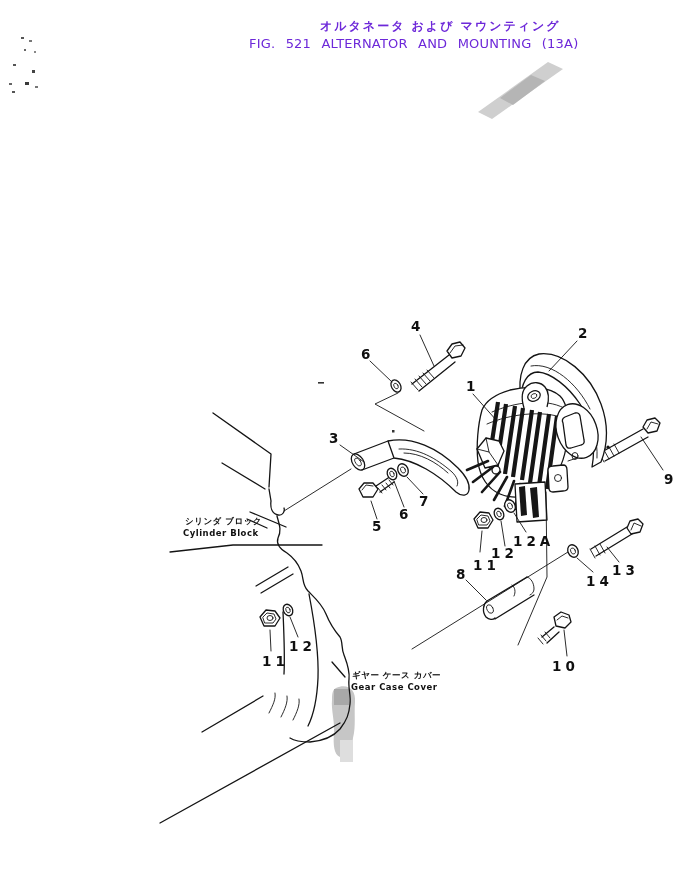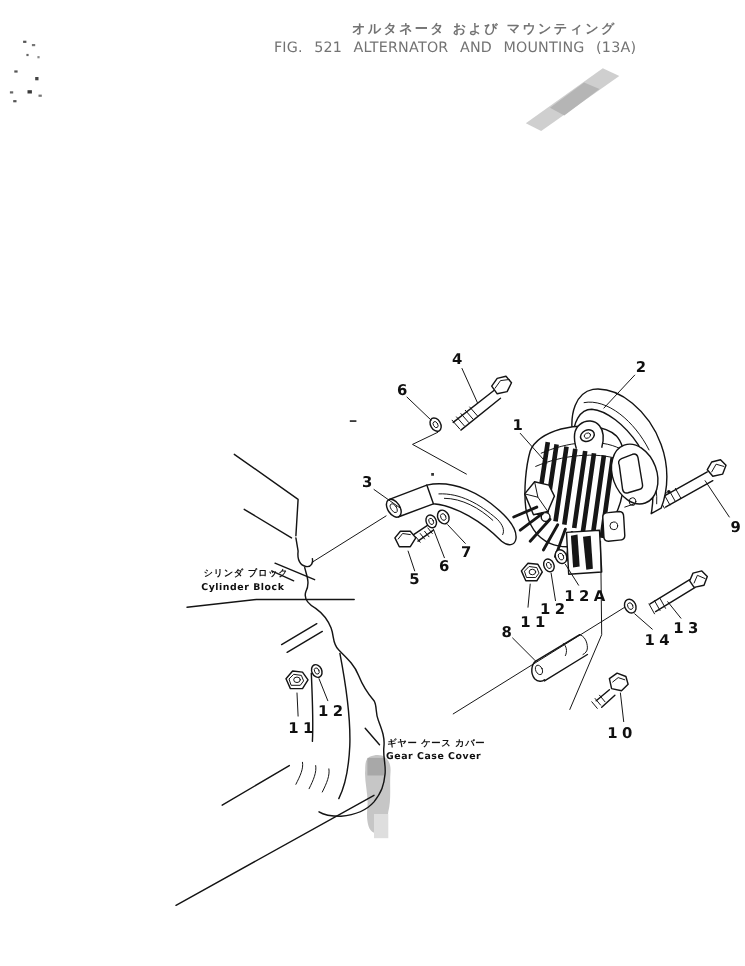--- a/index.html
+++ b/index.html
@@ -1,17 +1,17 @@
 <!DOCTYPE html>
 <html><head>
 <meta charset="utf-8">
 <style>
   html,body{margin:0;padding:0;background:#ffffff;}
   .page{position:relative;width:677px;height:878px;background:#ffffff;overflow:hidden;
-        font-family:"DejaVu Sans","Liberation Sans",sans-serif;color:#737373;}
+        font-family:"DejaVu Sans","Liberation Sans",sans-serif;color:#6d28d9;}
   .title-jp{position:absolute;left:320px;top:18px;font-size:12px;font-weight:bold;
             letter-spacing:2px;white-space:nowrap;}
   .title-en{position:absolute;left:249px;top:36px;font-size:13px;font-weight:normal;
             letter-spacing:0.2px;word-spacing:6px;white-space:nowrap;}
   svg{position:absolute;left:0;top:0;}
   svg *{vector-effect:non-scaling-stroke;}
   .ln{fill:none;stroke:#141414;stroke-width:1.3;stroke-linecap:round;stroke-linejoin:round;}
   .thin{fill:none;stroke:#141414;stroke-width:0.9;stroke-linecap:round;}
   .wfill{fill:#ffffff;stroke:#141414;stroke-width:1.3;stroke-linejoin:round;}
   .slat{fill:none;stroke:#161616;stroke-width:4.2;}

